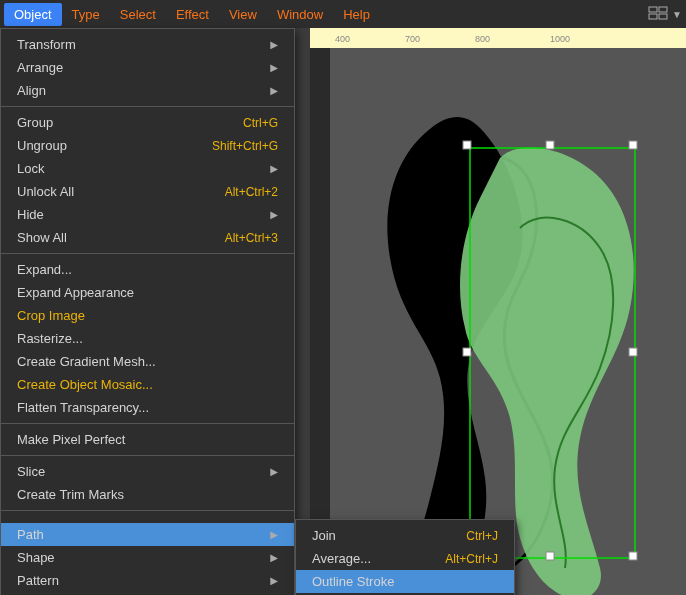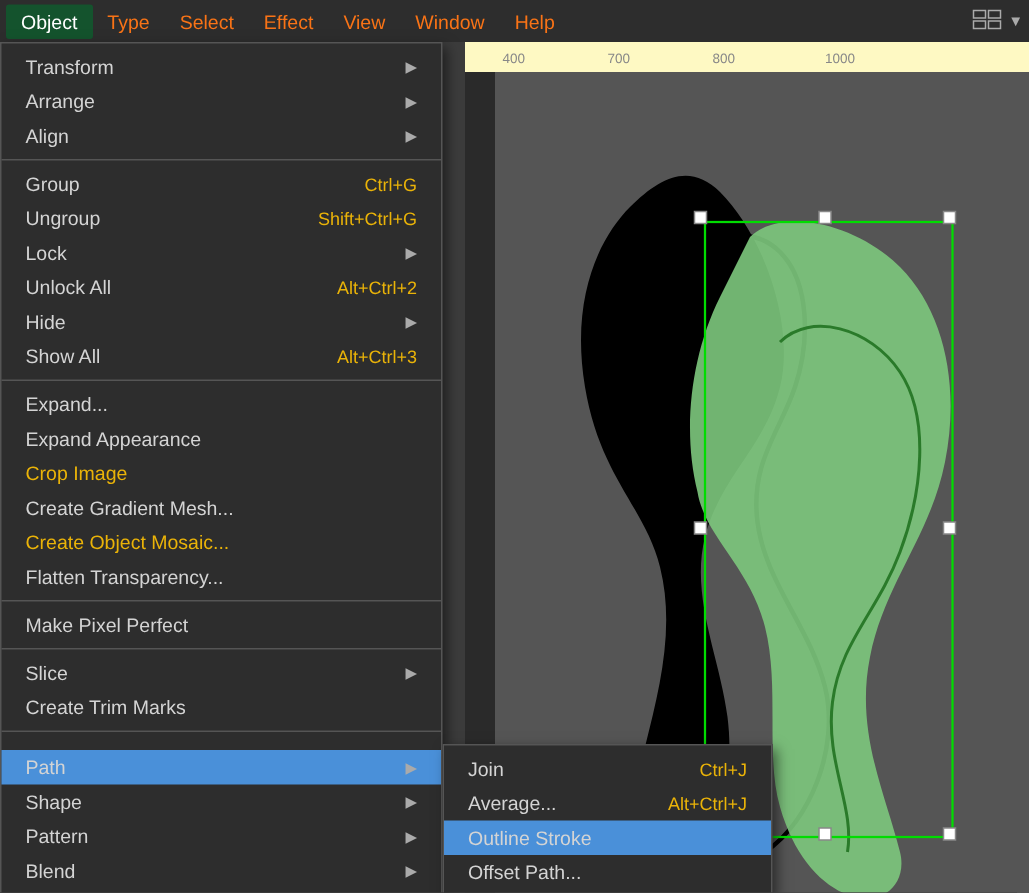--- a/index.html
+++ b/index.html
@@ -152,21 +152,21 @@
       width: 20px;
       bottom: 0;
       background: #2a2a2a;
       z-index: 5;
     }
   </style>
 </head>
 <body>
 
 <div class="menubar">
-  <div class="menubar-item" style="background:#14532d; color:white;">Object</div>
+  <div class="menubar-item" style="background:#3b82f6; color:white;">Object</div>
   <div class="menubar-item">Type</div>
   <div class="menubar-item">Select</div>
   <div class="menubar-item">Effect</div>
   <div class="menubar-item">View</div>
   <div class="menubar-item">Window</div>
   <div class="menubar-item">Help</div>
   <div style="margin-left:auto; display:flex; gap:4px; align-items:center;">
     <svg width="20" height="16" style="cursor:pointer;">
       <rect x="1" y="1" width="8" height="5" fill="none" stroke="#aaa" stroke-width="1"></rect>
       <rect x="11" y="1" width="8" height="5" fill="none" stroke="#aaa" stroke-width="1"></rect>
@@ -258,20 +258,23 @@
   <div class="menu-separator"></div>
 
   <div class="menu-item">
     <span>Expand...</span>
   </div>
   <div class="menu-item">
     <span>Expand Appearance</span>
   </div>
   <div class="menu-item disabled">
     <span>Crop Image</span>
+  </div>
+  <div class="menu-item">
+    <span>Rasterize...</span>
   </div>
   <div class="menu-item">
     <span>Create Gradient Mesh...</span>
   </div>
   <div class="menu-item disabled">
     <span>Create Object Mosaic...</span>
   </div>
   <div class="menu-item">
     <span>Flatten Transparency...</span>
   </div>

